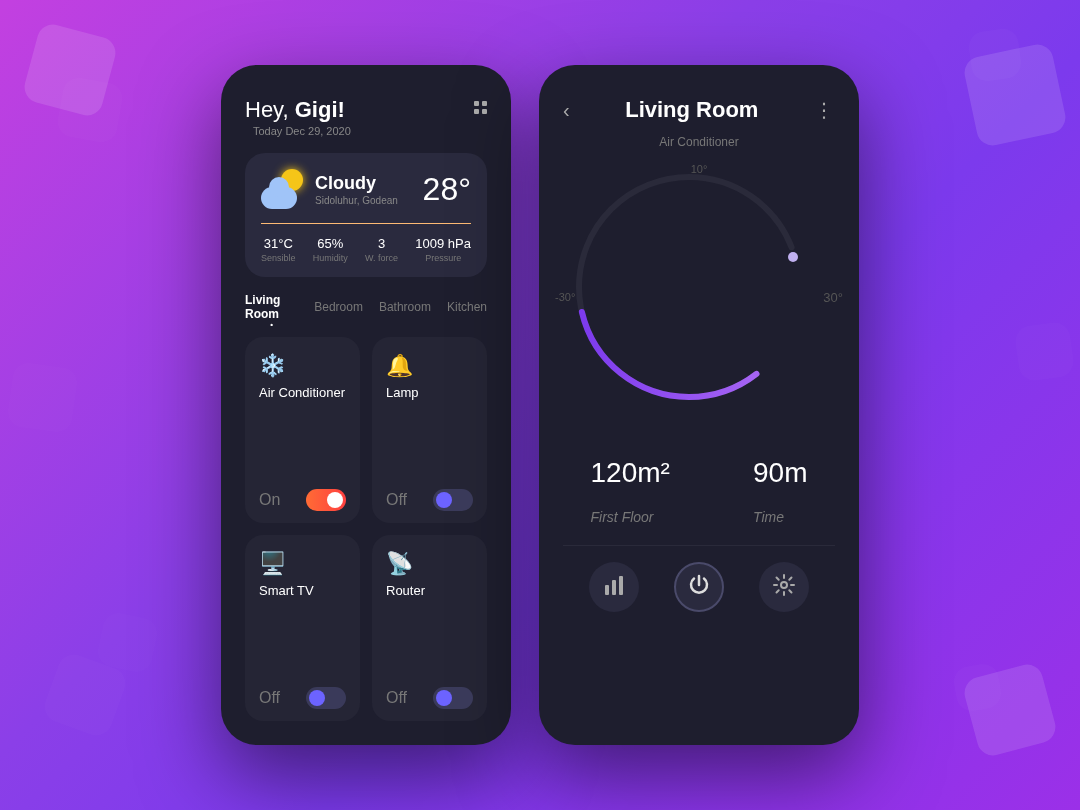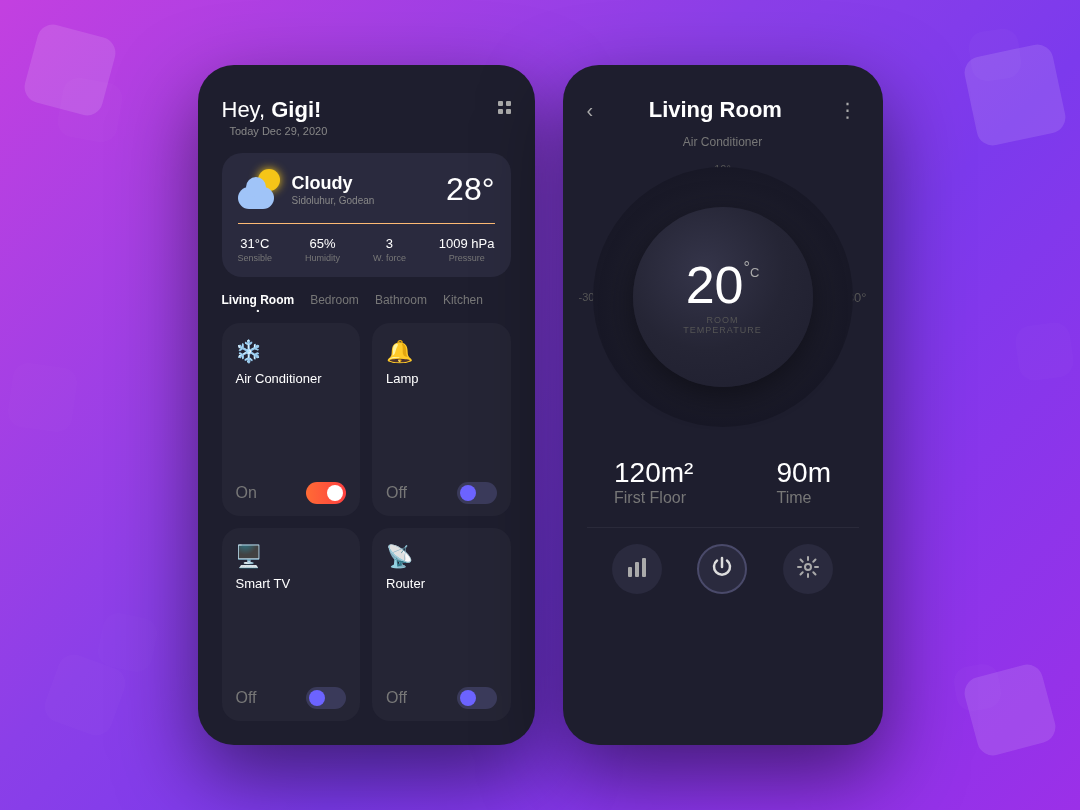--- a/index.html
+++ b/index.html
@@ -32,21 +32,21 @@
     }
     
     .phone {
       background: #1e1e2e;
       border-radius: 36px;
       overflow: hidden;
       box-shadow: 0 30px 80px rgba(0,0,0,0.5);
     }
     
     .phone-left {
-      width: 337px;
+      width: 290px;
       height: 680px;
       padding: 32px 24px 24px;
       display: flex;
       flex-direction: column;
       gap: 16px;
     }
     .header-row {
       display: flex;
       justify-content: space-between;
       align-items: flex-start;
@@ -347,23 +347,24 @@
       padding: 20px 24px;
       gap: 28px;
     }
     .stat-block { text-align: left; }
     .stat-big {
       font-size: 28px;
       color: #fff;
       font-weight: 300;
     }
     .stat-sub {
-      font-size: 16px;
+      font-size: 14px;
       color: #777;
-      margin-top: 0;
+      margin-top: 20px;
+      font-style: italic;
     }
     
     .bottom-controls {
       display: flex;
       align-items: center;
       justify-content: space-around;
       padding: 16px 32px 10px;
     }
     .ctrl-btn {
       width: 50px; height: 50px;
@@ -550,30 +551,20 @@
             <stop offset="0%" stop-color="#7c3aed"></stop>
             <stop offset="100%" stop-color="#b06ef5"></stop>
           </linearGradient>
         </defs>
       </svg>
 
       <div class="arc-label-left">-30°</div>
       <div class="arc-label-right">30°</div>
       <div class="arc-label-top">10°</div>
 
-      <div class="thermostat-bg">
-        <div class="thermostat-inner">
-          <div style="display:flex;align-items:flex-start;">
-            <span class="temp-number">20</span>
-            <span class="temp-c">°</span>
-            <span style="font-size:13px;color:#aaa;margin-top:6px;">C</span>
-          </div>
-          <div class="room-temp-label">ROOM<br>TEMPERATURE</div>
-        </div>
-      </div>
     </div>
 
     <div class="stats-row">
       <div class="stat-block">
         <div class="stat-big">120m²</div>
         <div class="stat-sub">First Floor</div>
       </div>
       <div class="stat-block">
         <div class="stat-big">90m</div>
         <div class="stat-sub">Time</div>

